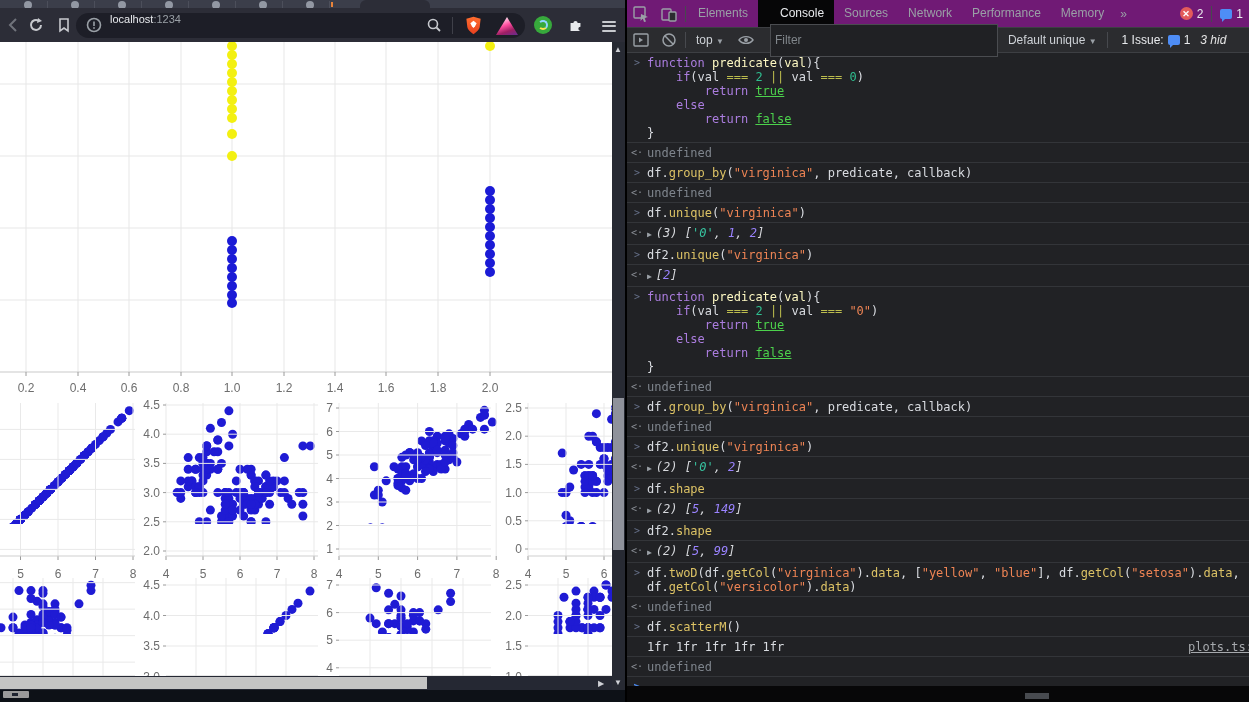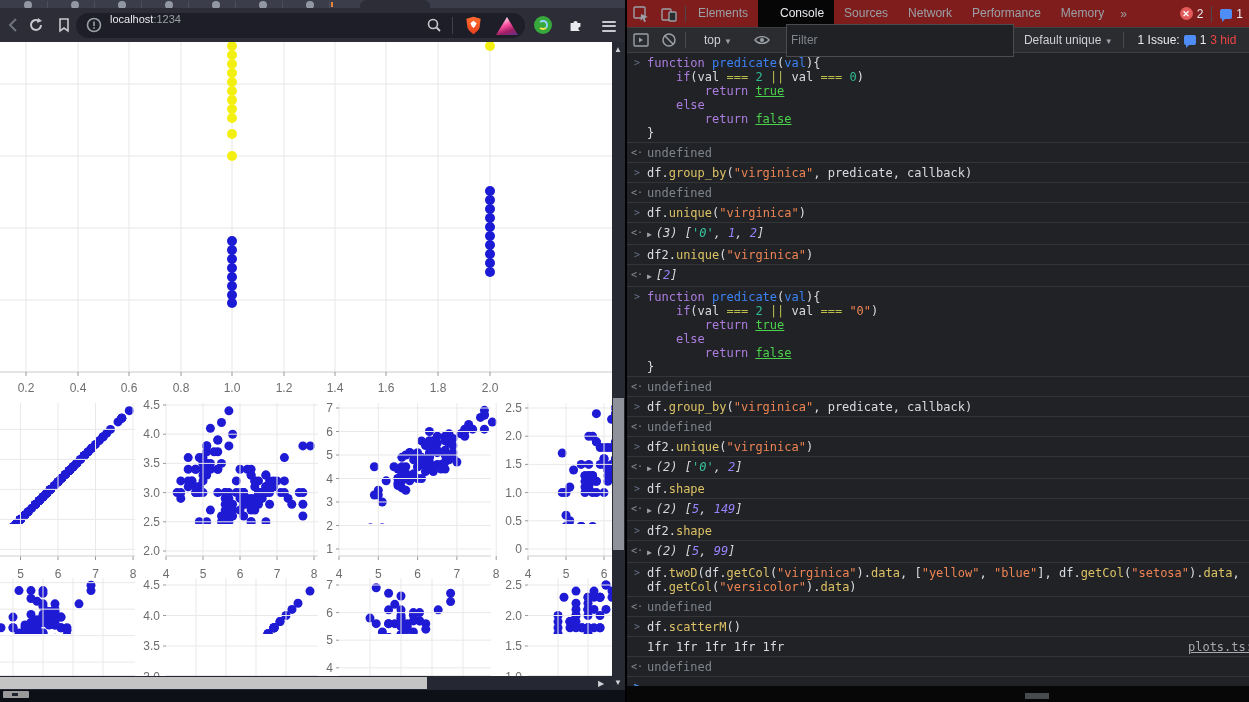--- a/index.html
+++ b/index.html
@@ -26,53 +26,53 @@
   #v-thumb{position:absolute;left:1px;top:356px;width:11px;height:152px;background:#8f929b;}
   .sb-arrow{position:absolute;font-size:8px;color:#cfd1d6;left:2px;}
   #h-scrollbar{position:absolute;left:0;top:676px;width:612px;height:14px;background:#252833;}
   #h-thumb{position:absolute;left:0;top:1px;width:427px;height:12px;background:#c4c4c4;}
   #h-arrow{position:absolute;left:598px;top:3px;font-size:8px;color:#cfd1d6;}
   #bottom-strip{position:absolute;left:0;top:690px;width:625px;height:12px;background:#0d1117;}
   #mini-icon{position:absolute;left:3px;top:1px;width:26px;height:7px;background:#9a9a9a;border-radius:1px;}
   #mini-icon i{position:absolute;left:9px;top:2px;width:6px;height:3px;background:#1f2430;}
   
   #devtools{position:absolute;left:627px;top:0;width:622px;height:702px;background:#212225;color:#c9cdd2;}
-  #dt-row1{position:absolute;left:0;top:0;width:622px;height:27px;background:#7f1d1d;border-bottom:1px solid #3d3f43;
+  #dt-row1{position:absolute;left:0;top:0;width:622px;height:27px;background:#701a75;border-bottom:1px solid #3d3f43;
            display:flex;align-items:center;font-size:12px;}
   .dt-tool{width:16px;height:16px;margin:0 6px;color:#9aa0a6;flex:0 0 auto;}
   .dt-sep{width:1px;height:16px;background:#47494e;margin:0 2px;flex:0 0 auto;}
   .dt-tab{padding:6px 10px 7px 10px;color:#9aa0a6;cursor:default;flex:0 0 auto;}
   .dt-tab.active{background:#060607;color:#e8eaed;padding-left:22px;}
   #dt-more{color:#9aa0a6;margin:0 6px;}
   .badge{display:flex;align-items:center;gap:4px;margin:0 6px;color:#e8eaed;flex:0 0 auto;}
   .err-dot{display:inline-flex;align-items:center;justify-content:center;width:13px;height:13px;border-radius:50%;
            background:#e35b5b;color:#fff;font-size:9px;font-weight:bold;}
   .msg-bubble{display:inline-block;width:12px;height:10px;background:#4e8df6;border-radius:2px;position:relative;}
   .msg-bubble:after{content:"";position:absolute;left:2px;bottom:-3px;border:3px solid transparent;border-top-color:#4e8df6;border-left-color:#4e8df6;}
   #dt-row2{position:absolute;left:0;top:28px;width:622px;height:24px;background:#2b2c2f;border-bottom:1px solid #3d3f43;
            display:flex;align-items:center;font-size:12px;}
-  #ctx-select{color:#cdd1d6;margin:0 16px;flex:0 0 auto;}
+  #ctx-select{color:#cdd1d6;margin:0 8px;flex:0 0 auto;}
   .caret{color:#9aa0a6;font-size:8px;}
   #filter-input{width:218px;height:15px;background:#202124;border:1px solid #4a4c50;color:#c9cdd2;font-size:12px;
                 padding:8px 4px;margin-left:10px;outline:none;flex:0 0 auto;}
   #filter-input::placeholder{color:#80868b;}
   #levels{margin-left:10px;color:#cdd1d6;flex:0 0 auto;}
   #issues-chip{display:flex;align-items:center;gap:4px;margin-left:12px;color:#e8eaed;flex:0 0 auto;}
-  #hidden-count{margin-left:4px;color:#ef4444;width:34px;overflow:hidden;white-space:nowrap;flex:0 0 auto;}
+  #hidden-count{margin-left:10px;color:#e5e5e5;width:34px;overflow:hidden;white-space:nowrap;flex:0 0 auto;font-style:italic;}
   
   #console{position:absolute;left:0;top:53px;width:622px;height:633px;overflow:hidden;
            font-family:"DejaVu Sans Mono",monospace;font-size:12px;}
   .entry{display:flex;border-bottom:1px solid #333539;padding:2.5px 0 2.5px 0;}
   .gutter{width:20px;flex:0 0 auto;text-align:center;font-size:10px;line-height:14px;color:#8b9097;}
   .gutter.cmd{color:#667089;}
   .gutter.prompt{color:#4d8bf0;font-weight:bold;font-size:12px;}
   .entry pre{margin:0;line-height:14px;white-space:pre-wrap;}
   .tri{color:#9aa0a6;font-size:8px;margin-right:4px;}
   .lnk{margin-left:auto;margin-right:-4px;color:#a6a9ad;text-decoration:underline;white-space:nowrap;}
-  .c-w{color:#d9dce1;} .c-k{color:#ab7ddf;} .c-f{color:#dcc265;} .c-b{color:#3b82f6;}
+  .c-w{color:#d9dce1;} .c-k{color:#ab7ddf;} .c-f{color:#dcc265;} .c-b{color:#fef9c3;}
   .c-s{color:#ee8454;} .c-n{color:#2fbe8f;} .c-o{color:#bdbd4e;} .c-t{color:#4cd14c;text-decoration:underline;}
   .c-d{color:#7e848c;} .c-N{color:#9a83ff;font-style:italic;} .c-S{color:#37c4a0;font-style:italic;}
   .c-I{color:#d7d9dd;font-style:italic;}
   #dt-bottom{position:absolute;left:0;top:686px;width:622px;height:16px;background:#070708;}
   #dt-h-thumb{position:absolute;left:398px;top:7px;width:24px;height:6px;background:#474a4f;}
   
   text.axis{font-family:"Liberation Sans",sans-serif;font-size:12px;fill:#6d6d6d;}
 </style>
 </head>
 <body>

